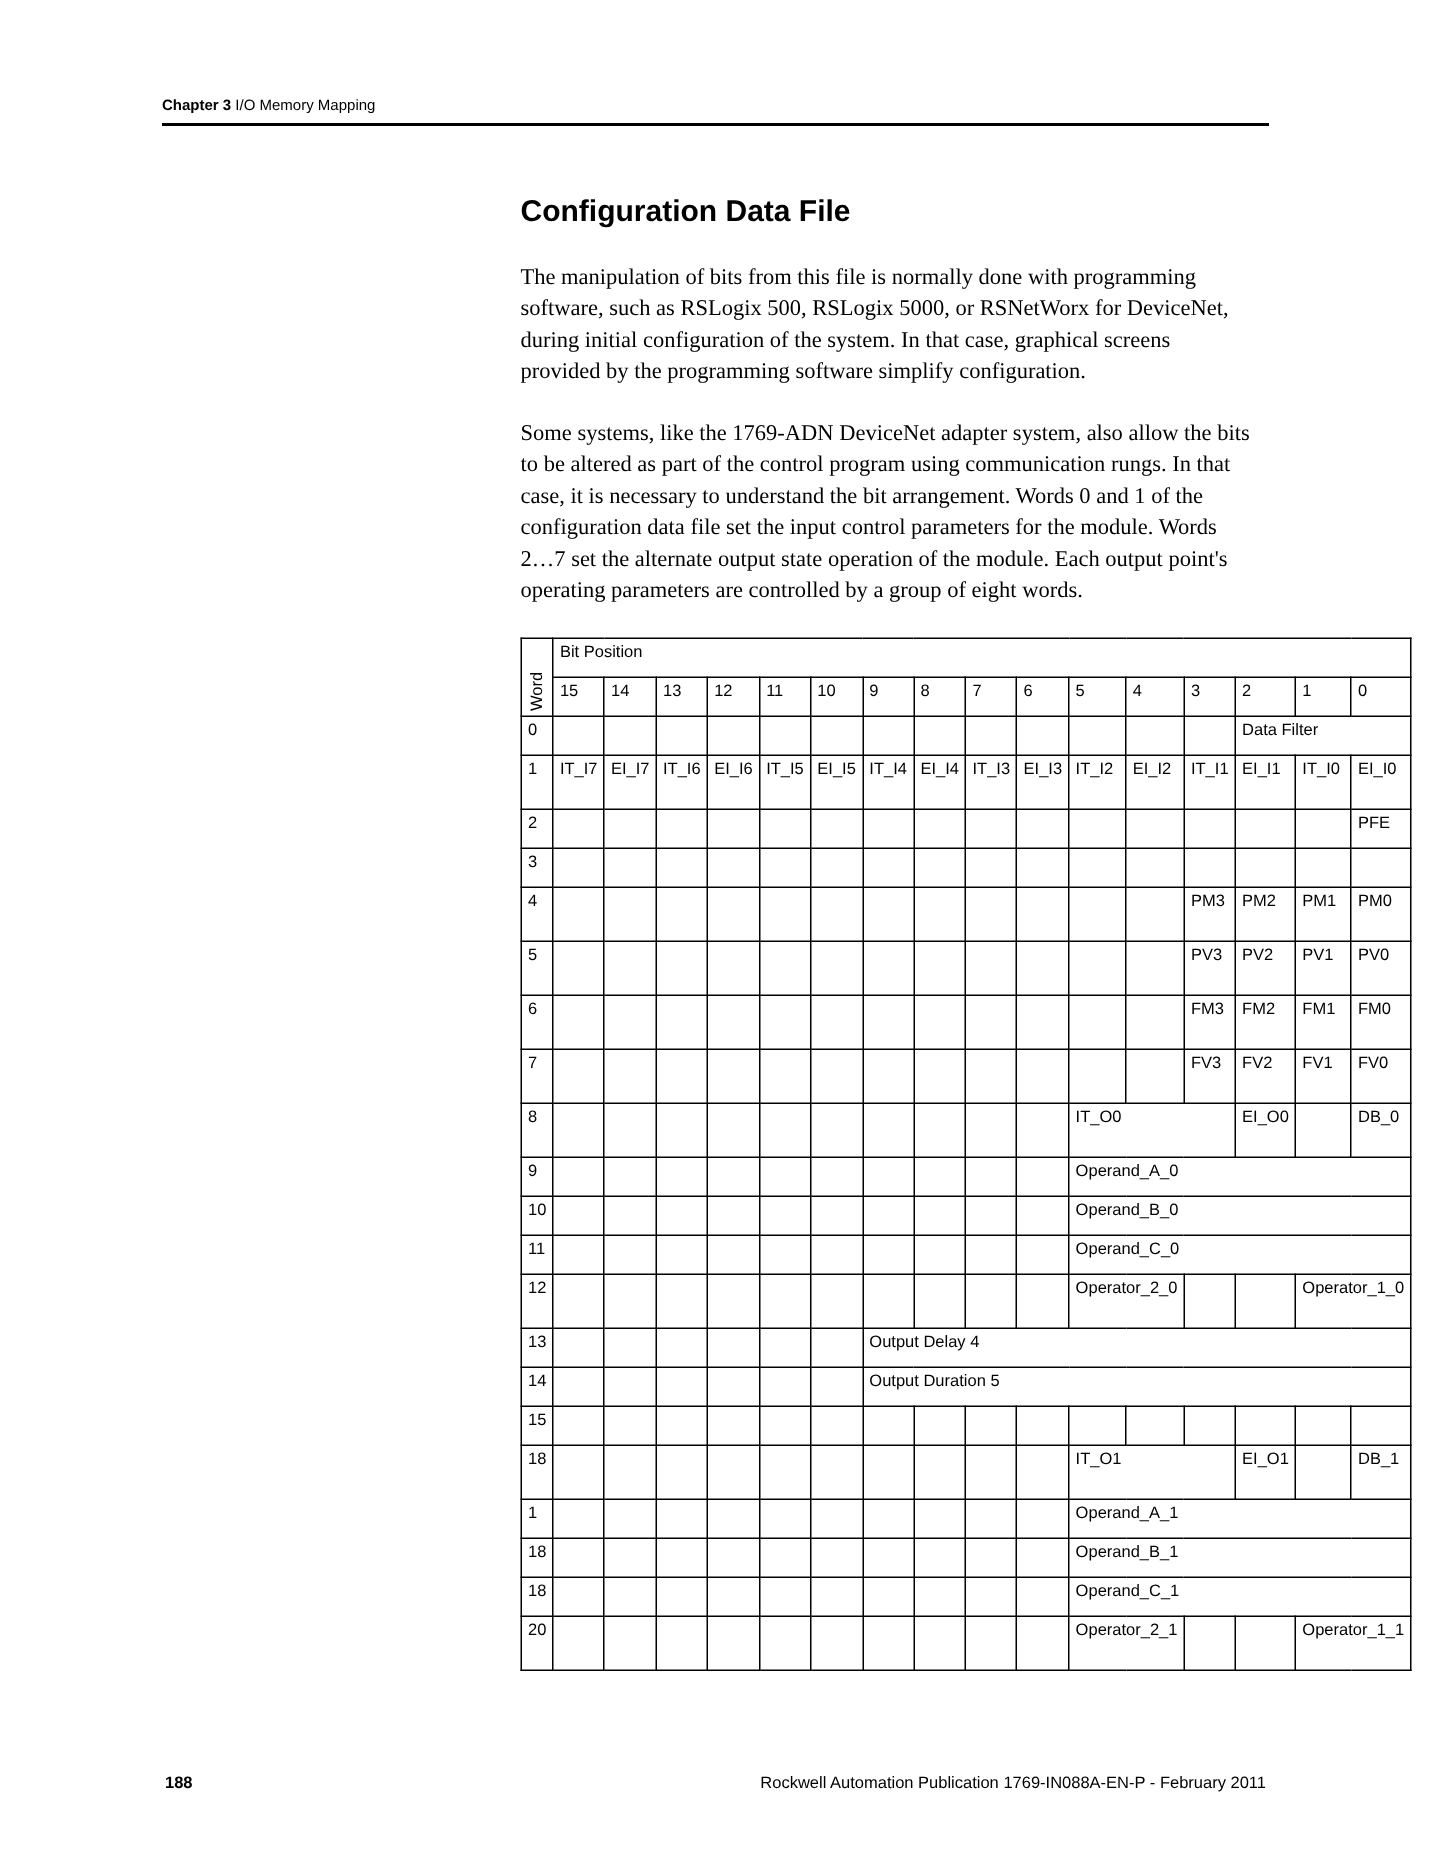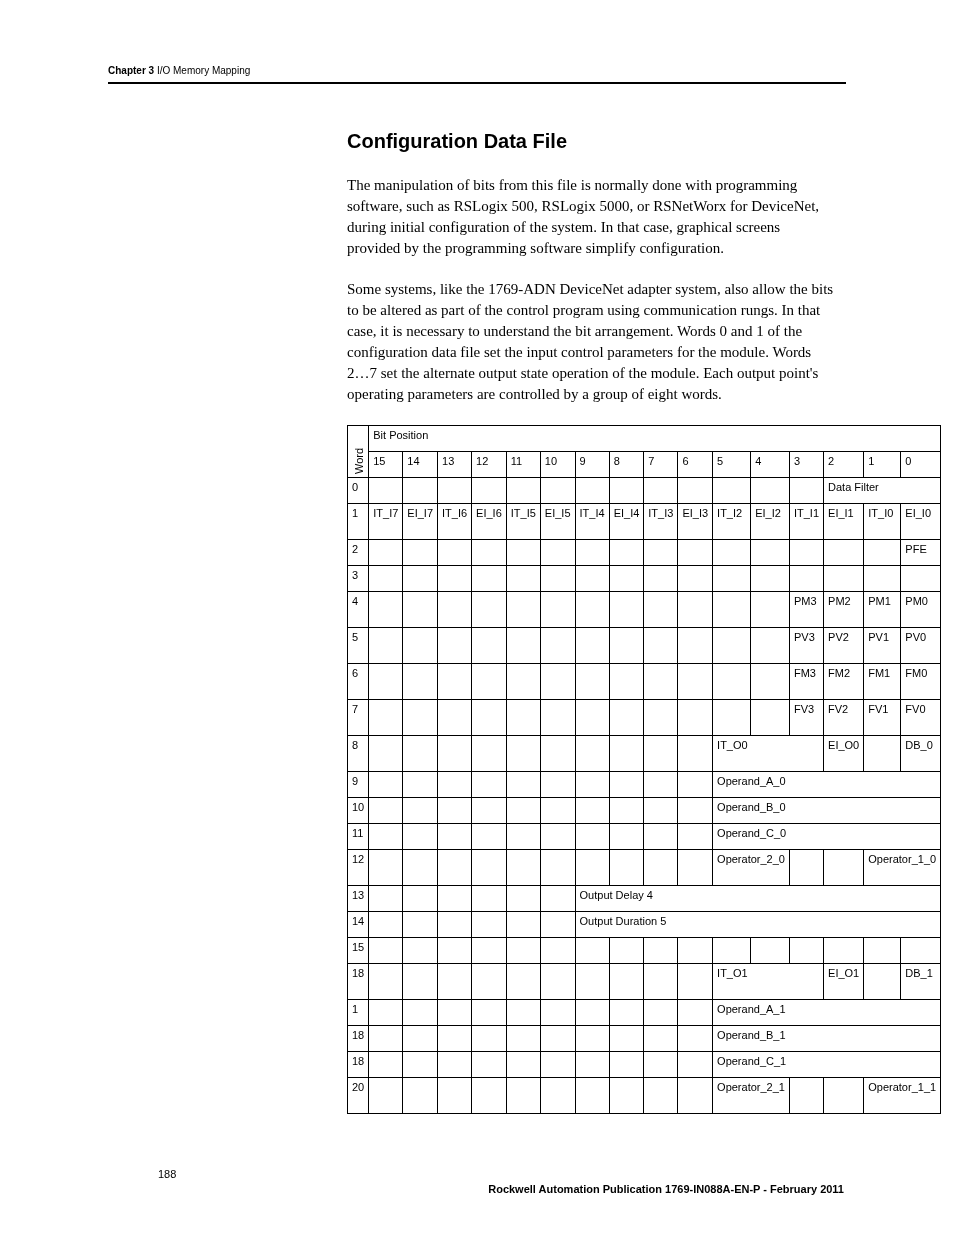--- a/index.html
+++ b/index.html
@@ -100,26 +100,24 @@
       position: absolute;
       bottom: 40px;
       left: 110px;
       right: 110px;
       font-family: Arial, Helvetica, sans-serif;
       font-size: 11px;
       display: flex;
       justify-content: space-between;
     }
     .footer .page {
+      font-weight: bold;
+    }
+    .footer .pub {
       font-weight: normal;
-      margin-left: 48px;
-    }
-    .footer .pub {
-      font-weight: bold;
-      margin-top: 15px;
     }
   </style>
 </head>
 <body>
 
 <div class="header">
   <span class="chapter-label">
     <strong>Chapter 3</strong><span> I/O Memory Mapping</span>
   </span>
 </div>

